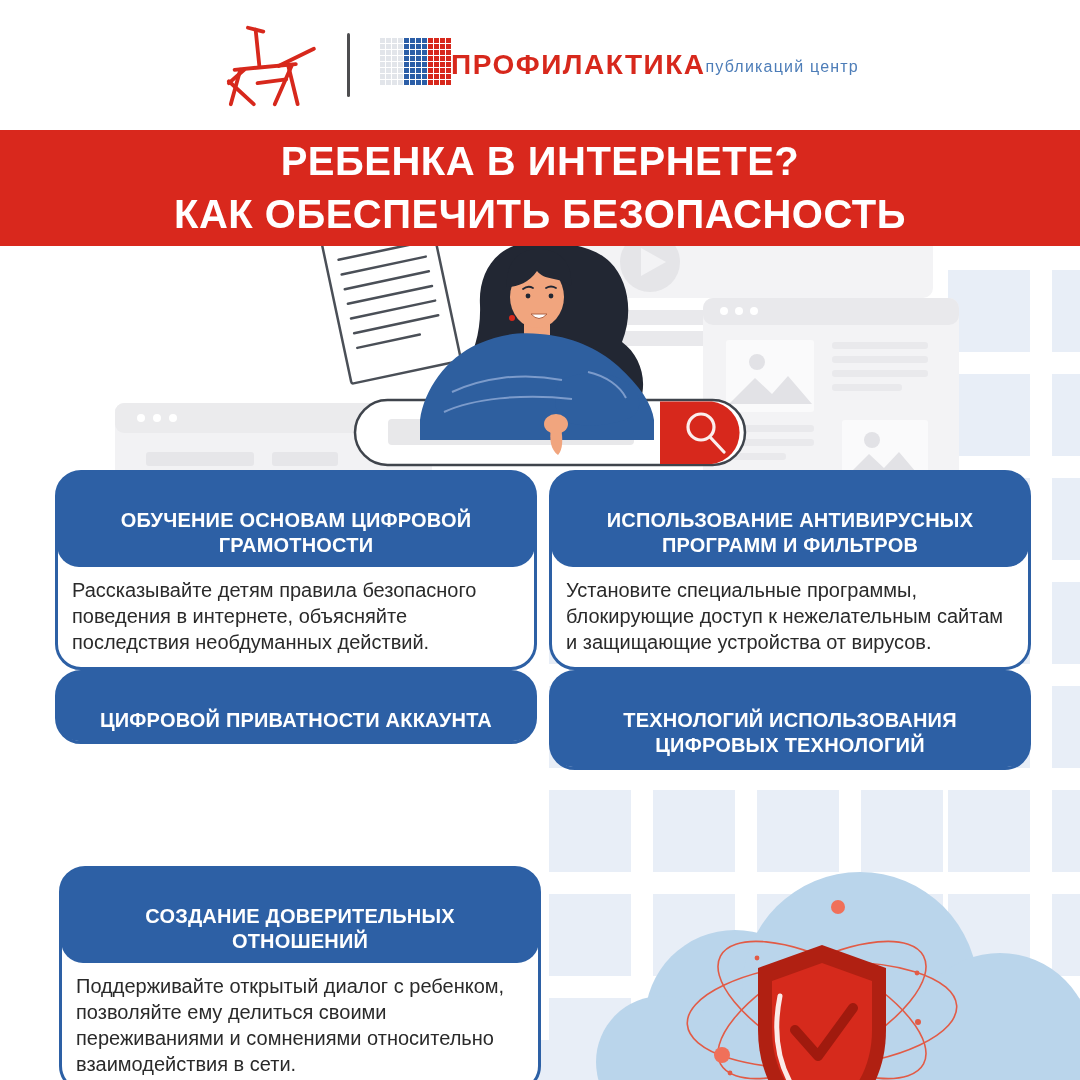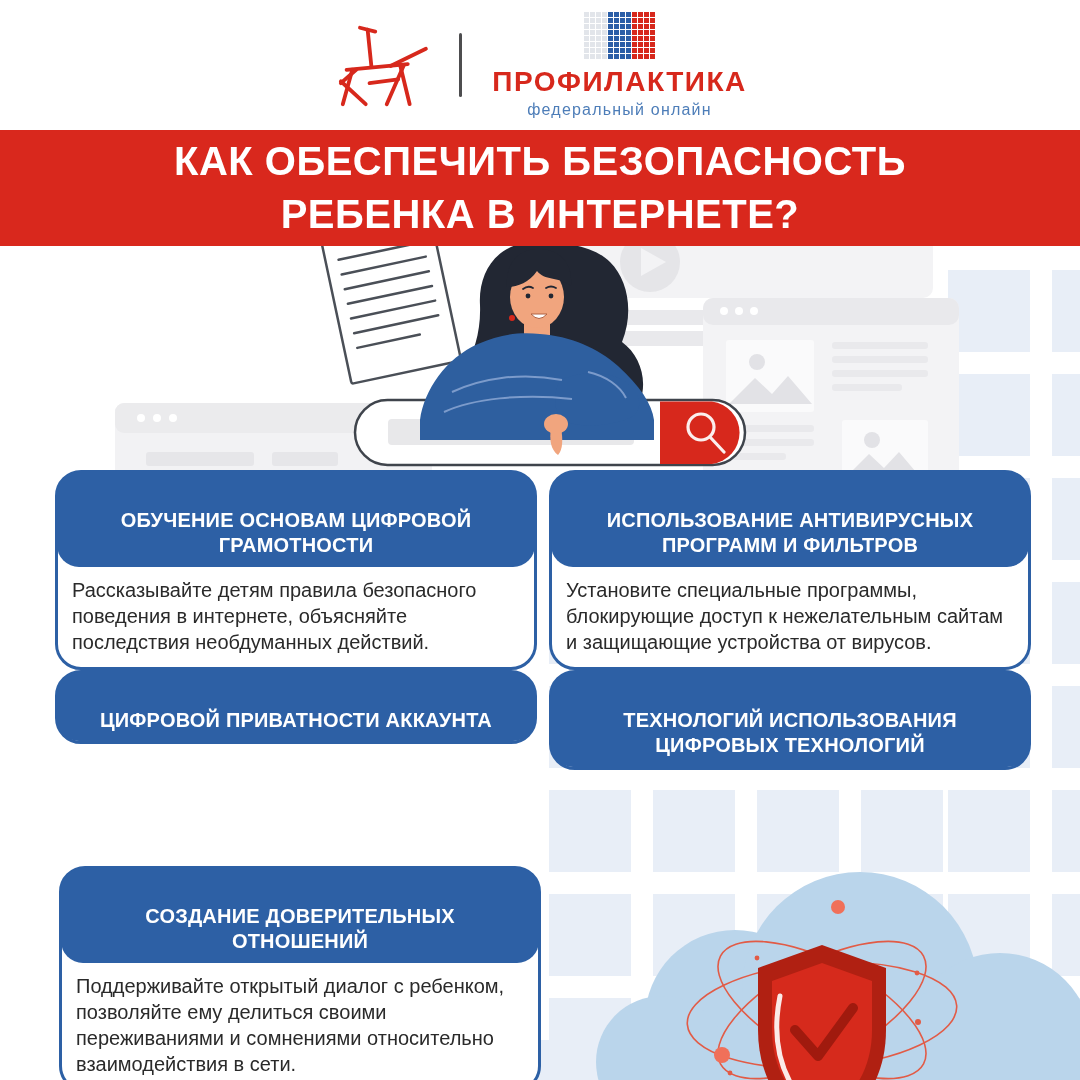--- a/index.html
+++ b/index.html
@@ -22,21 +22,21 @@
   
   #art{position:absolute;left:0;top:0;width:1080px;height:1080px;z-index:2;pointer-events:none;}
 
   
   .header{
     position:absolute;left:0;top:0;width:1080px;height:130px;z-index:3;
     display:flex;align-items:center;justify-content:center;gap:30px;background:#fff;
   }
   .chair-svg{width:96px;height:86px;}
   .divider{width:3px;height:64px;background:#4d4d4f;border-radius:2px;}
-  .brand{display:flex;flex-direction:column;align-items:center;}
+  .brand{display:flex;flex-direction:row;align-items:center;}
   .pixel-grid{display:grid;grid-template-columns:repeat(12,5px);grid-auto-rows:5px;gap:1px;margin-bottom:7px;}
   .pixel-grid div{width:5px;height:5px;}
   .brand-title{font-size:28px;font-weight:800;color:var(--brand_red,#d7281c);letter-spacing:1.5px;}
   .brand-sub{font-size:16px;color:var(--tagline_blue,#4d7db8);letter-spacing:1.2px;margin-top:3px;}
 
   
   .banner{
     position:absolute;left:0;top:130px;width:1080px;height:116px;z-index:3;
     background:var(--banner_red,#d9281d);
     display:flex;flex-direction:column;align-items:center;justify-content:center;
@@ -288,27 +288,27 @@
         <div style="background: rgb(43, 94, 167);"></div>
         <div style="background: rgb(43, 94, 167);"></div>
         <div style="background: rgb(43, 94, 167);"></div>
         <div style="background: rgb(43, 94, 167);"></div>
         <div style="background: rgb(215, 40, 28);"></div>
         <div style="background: rgb(215, 40, 28);"></div>
         <div style="background: rgb(215, 40, 28);"></div>
         <div style="background: rgb(215, 40, 28);"></div>
       </div>
     <div class="brand-title">ПРОФИЛАКТИКА</div>
-    <div class="brand-sub">федеральный онлайн</div>
+    <div class="brand-sub">публикаций центр</div>
   </div>
 </div>
 
 <div class="banner">
+  <div class="banner-line">РЕБЕНКА В ИНТЕРНЕТЕ?</div>
   <div class="banner-line">КАК ОБЕСПЕЧИТЬ БЕЗОПАСНОСТЬ</div>
-  <div class="banner-line">РЕБЕНКА В ИНТЕРНЕТЕ?</div>
 </div>
 
 <div class="card" id="card-1">
   <div class="card-header">
       <span>ОБУЧЕНИЕ ОСНОВАМ ЦИФРОВОЙ ГРАМОТНОСТИ</span>
     </div>
   <div class="card-body">
       <span>Рассказывайте детям правила безопасного поведения в&nbsp;интернете, объясняйте последствия необдуманных действий.</span>
     </div>
 </div>

